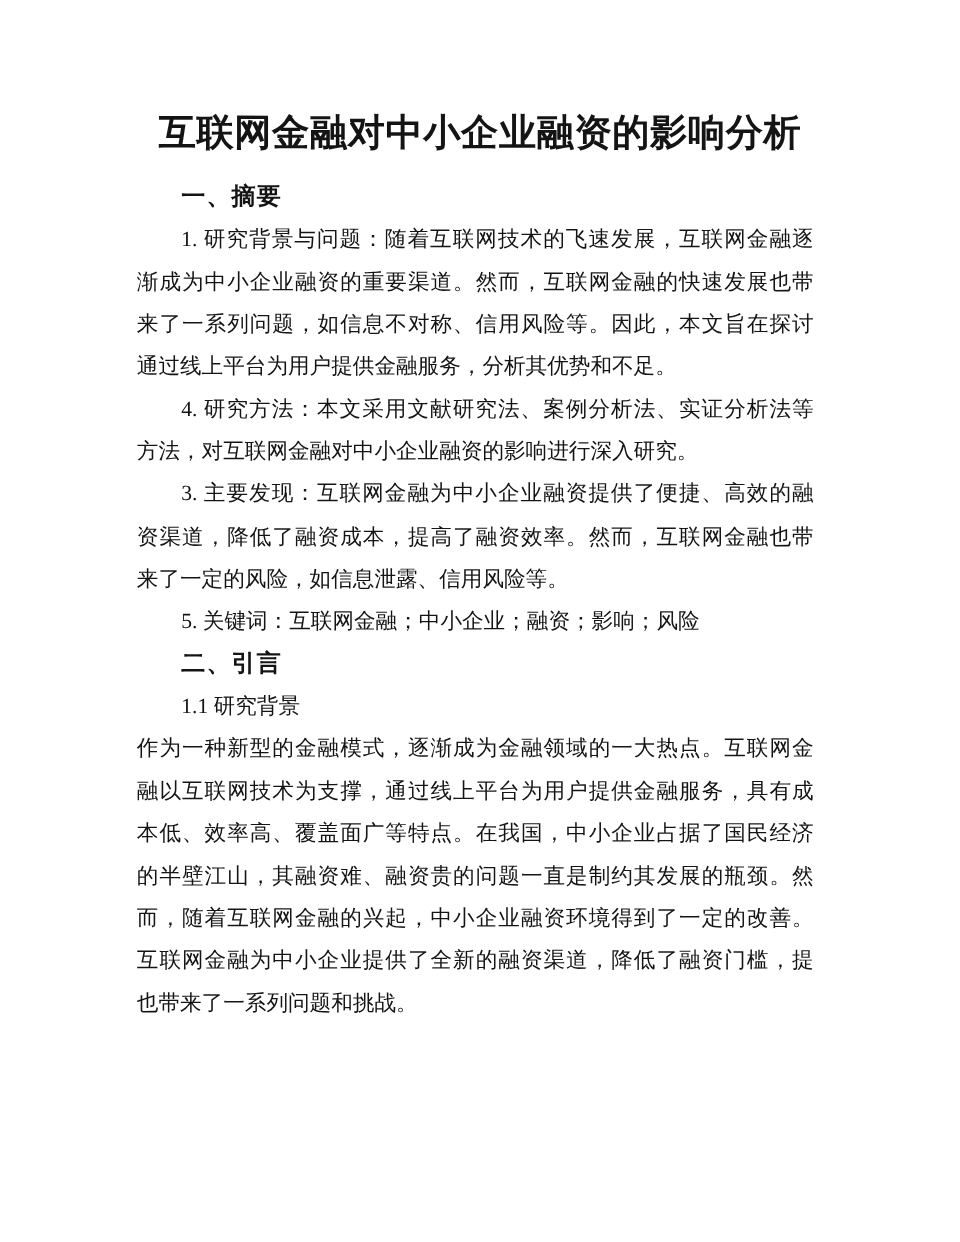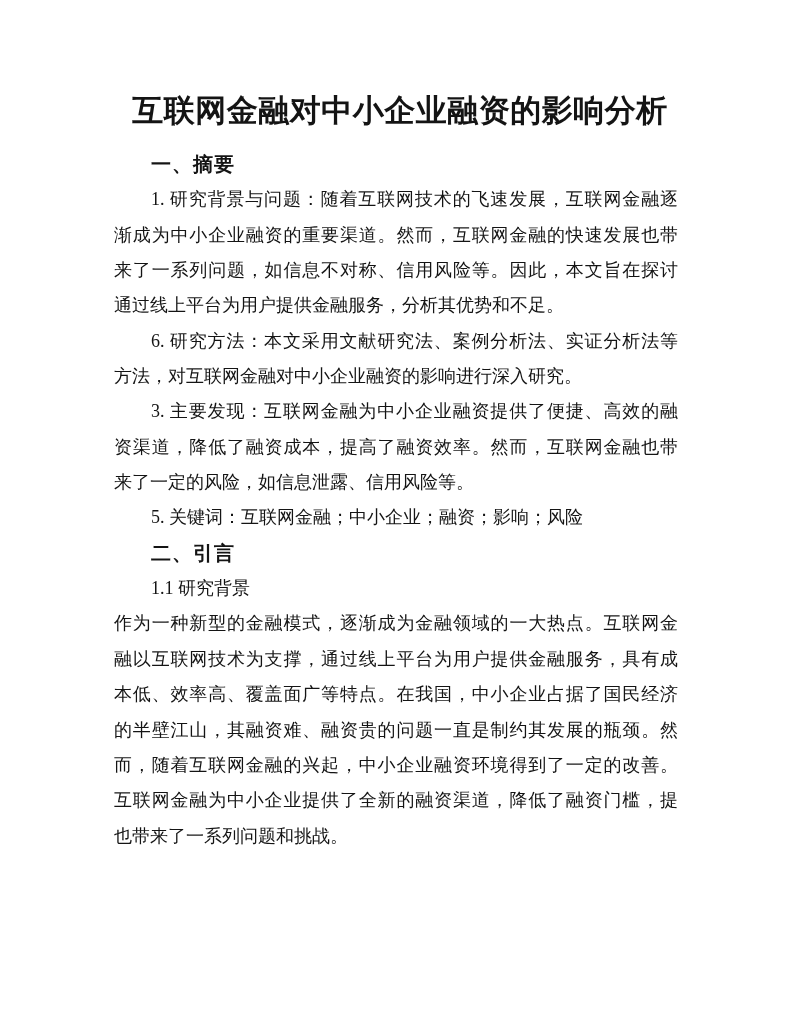--- a/index.html
+++ b/index.html
@@ -61,21 +61,21 @@
 <body>
 
 <div class="page" style="background: rgb(255, 255, 255); color: rgb(20, 20, 20);">
   <div class="doc-title">互联网金融对中小企业融资的影响分析</div>
   <div class="content">
       <div class="line heading indent">一、摘要</div>
       <div class="line indent justify">1. 研究背景与问题：随着互联网技术的飞速发展，互联网金融逐</div>
       <div class="line justify">渐成为中小企业融资的重要渠道。然而，互联网金融的快速发展也带</div>
       <div class="line justify">来了一系列问题，如信息不对称、信用风险等。因此，本文旨在探讨</div>
       <div class="line">通过线上平台为用户提供金融服务，分析其优势和不足。</div>
-      <div class="line indent justify">6. 研究方法：本文采用文献研究法、案例分析法、实证分析法等</div>
+      <div class="line indent justify">4. 研究方法：本文采用文献研究法、案例分析法、实证分析法等</div>
       <div class="line">方法，对互联网金融对中小企业融资的影响进行深入研究。</div>
       <div class="line indent justify">3. 主要发现：互联网金融为中小企业融资提供了便捷、高效的融</div>
       <div class="line justify">资渠道，降低了融资成本，提高了融资效率。然而，互联网金融也带</div>
       <div class="line">来了一定的风险，如信息泄露、信用风险等。</div>
       <div class="line indent">5. 关键词：互联网金融；中小企业；融资；影响；风险</div>
       <div class="line heading indent">二、引言</div>
       <div class="line indent">1.1 研究背景</div>
       <div class="line justify">作为一种新型的金融模式，逐渐成为金融领域的一大热点。互联网金</div>
       <div class="line justify">融以互联网技术为支撑，通过线上平台为用户提供金融服务，具有成</div>
       <div class="line justify">本低、效率高、覆盖面广等特点。在我国，中小企业占据了国民经济</div>

